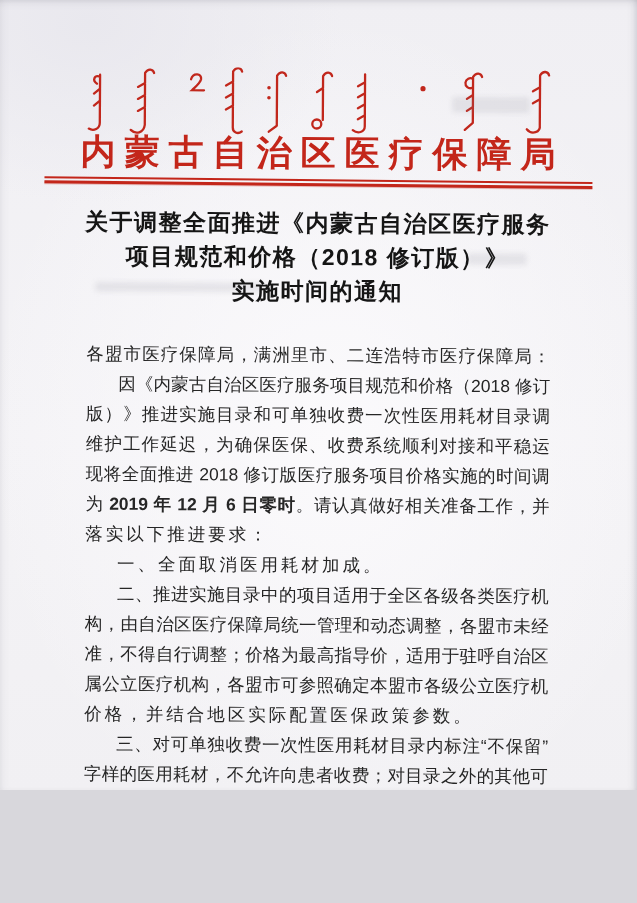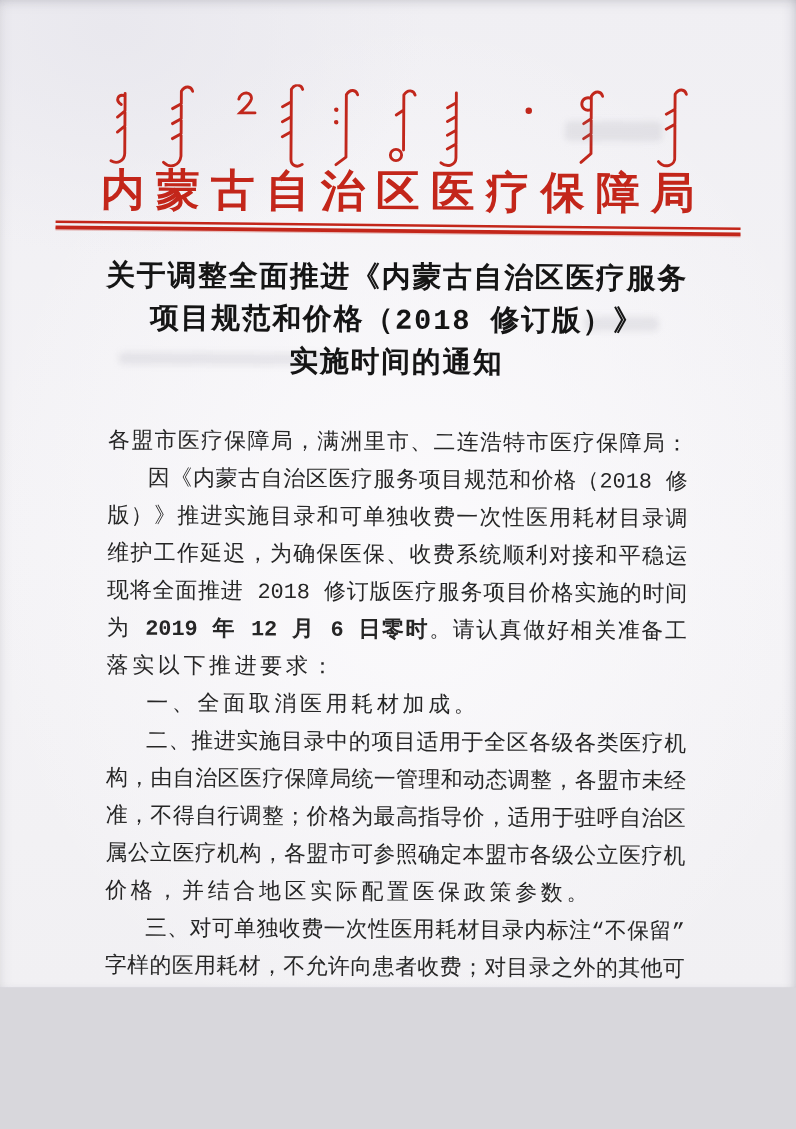--- a/index.html
+++ b/index.html
@@ -2,21 +2,21 @@
 <html><head>
 <meta charset="utf-8">
 <style>
   html,body{margin:0;padding:0;background:#d8d7dc;}
   #screenshot{
     position:relative;width:637px;height:790px;overflow:hidden;
     background:
       radial-gradient(ellipse 420px 300px at 14% 3%, #e9e8ee 0%, rgba(233,232,238,0) 60%),
       radial-gradient(ellipse 500px 600px at 52% 55%, #fbfafc 0%, rgba(251,250,252,0) 70%),
       linear-gradient(180deg,#f0eff3 0%,#f4f3f6 55%,#f1f0f3 100%);
-    font-family:Liberation Mono, monospace;
+    font-family:Liberation Sans, sans-serif;
   }
   #screenshot::after{
     content:"";position:absolute;inset:0;pointer-events:none;
     box-shadow: inset -7px 0 10px -7px rgba(110,110,125,.38),
                 inset 0 7px 10px -7px rgba(110,110,125,.28),
                 inset 7px 0 12px -10px rgba(110,110,125,.25);
   }
   .page{position:absolute;inset:0;transform:rotate(0.35deg);transform-origin:318px 90px;}
   .mongol{position:absolute;left:70px;top:68px;width:500px;height:80px;}
   .agency{

